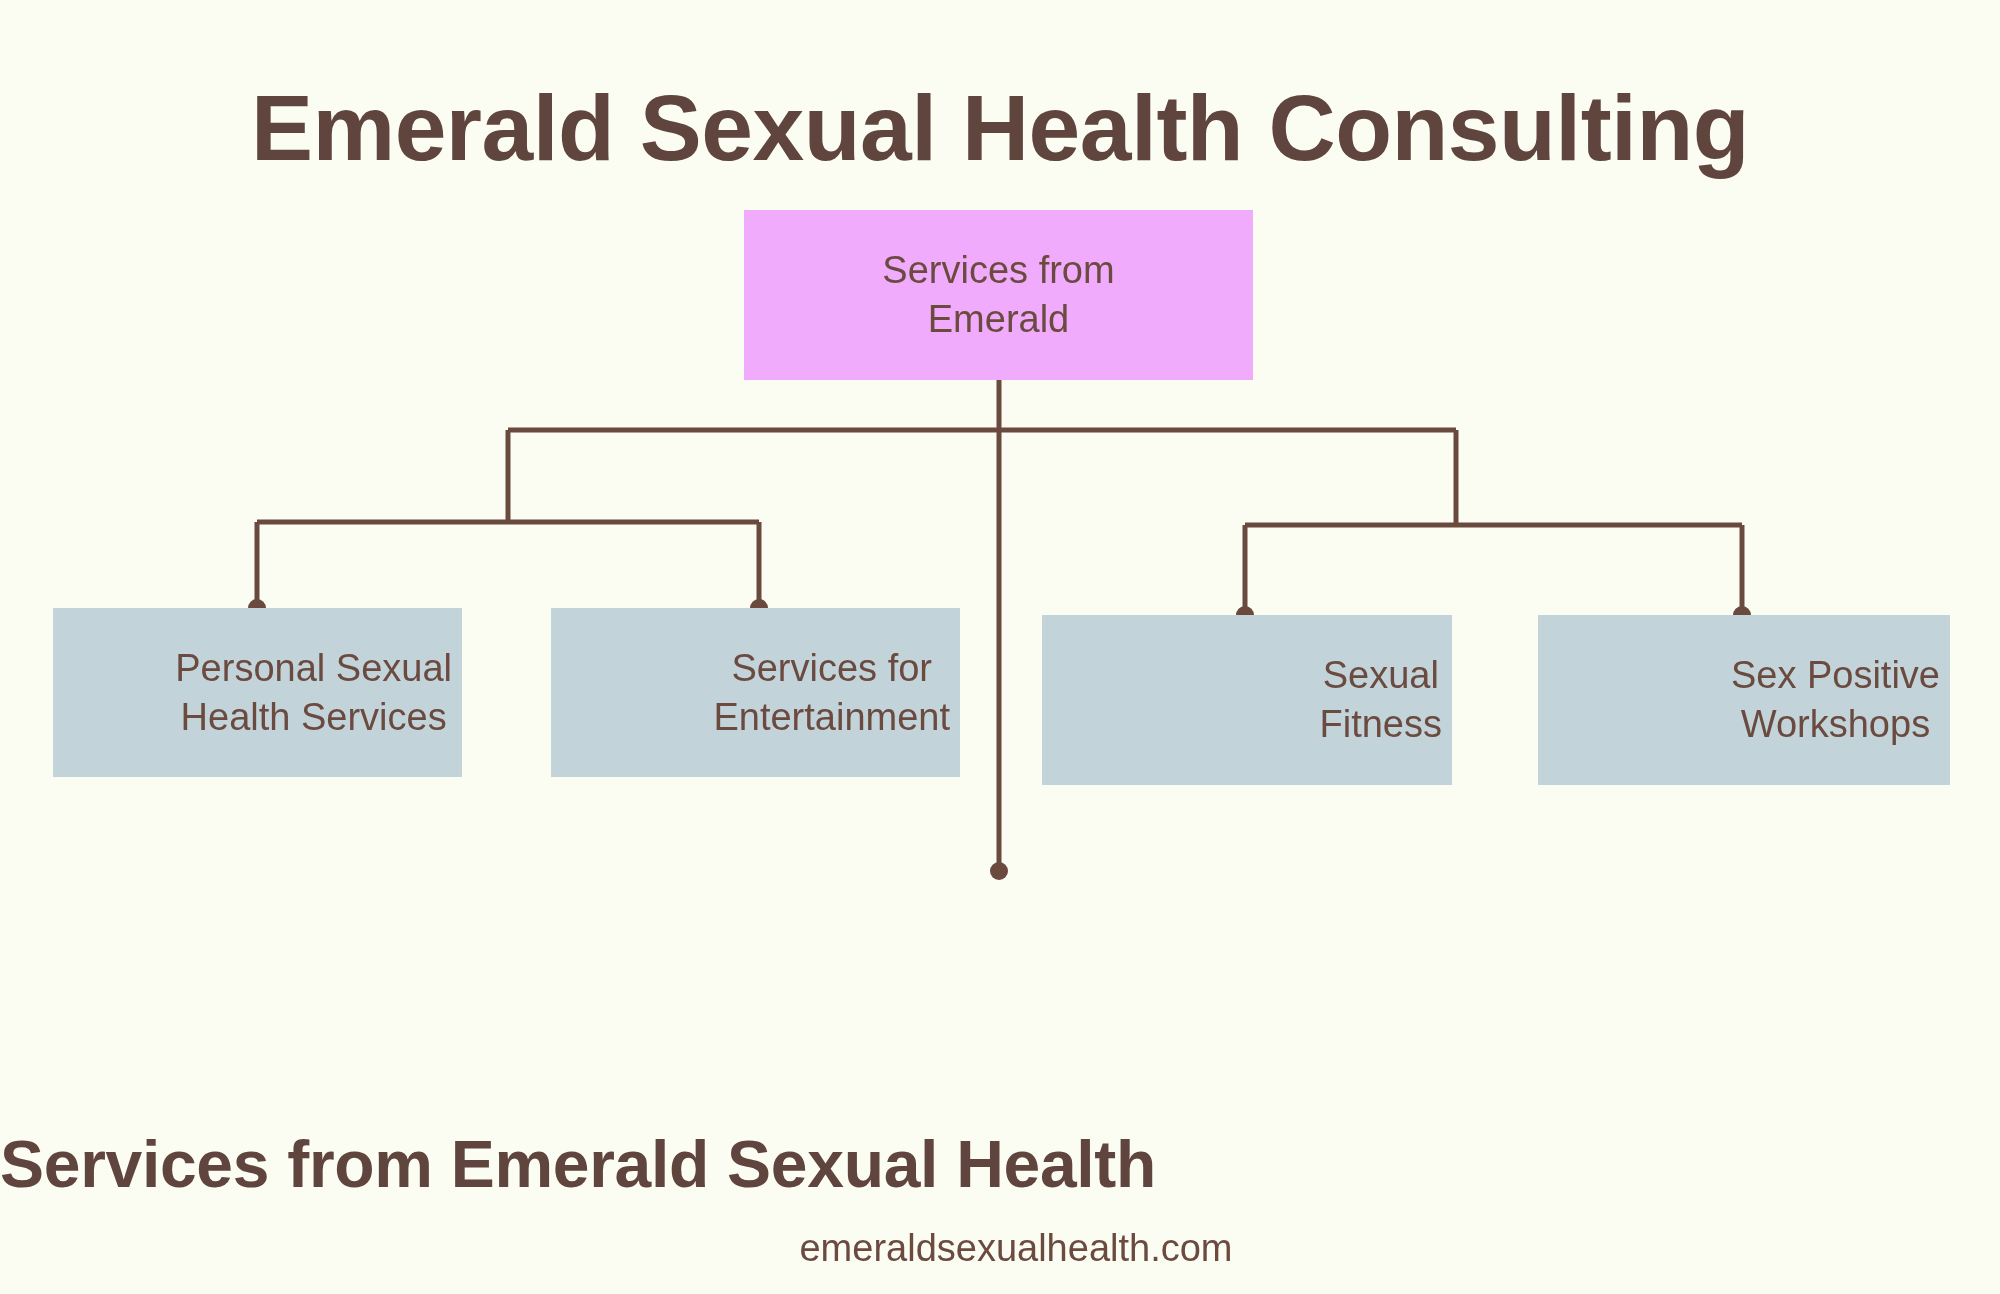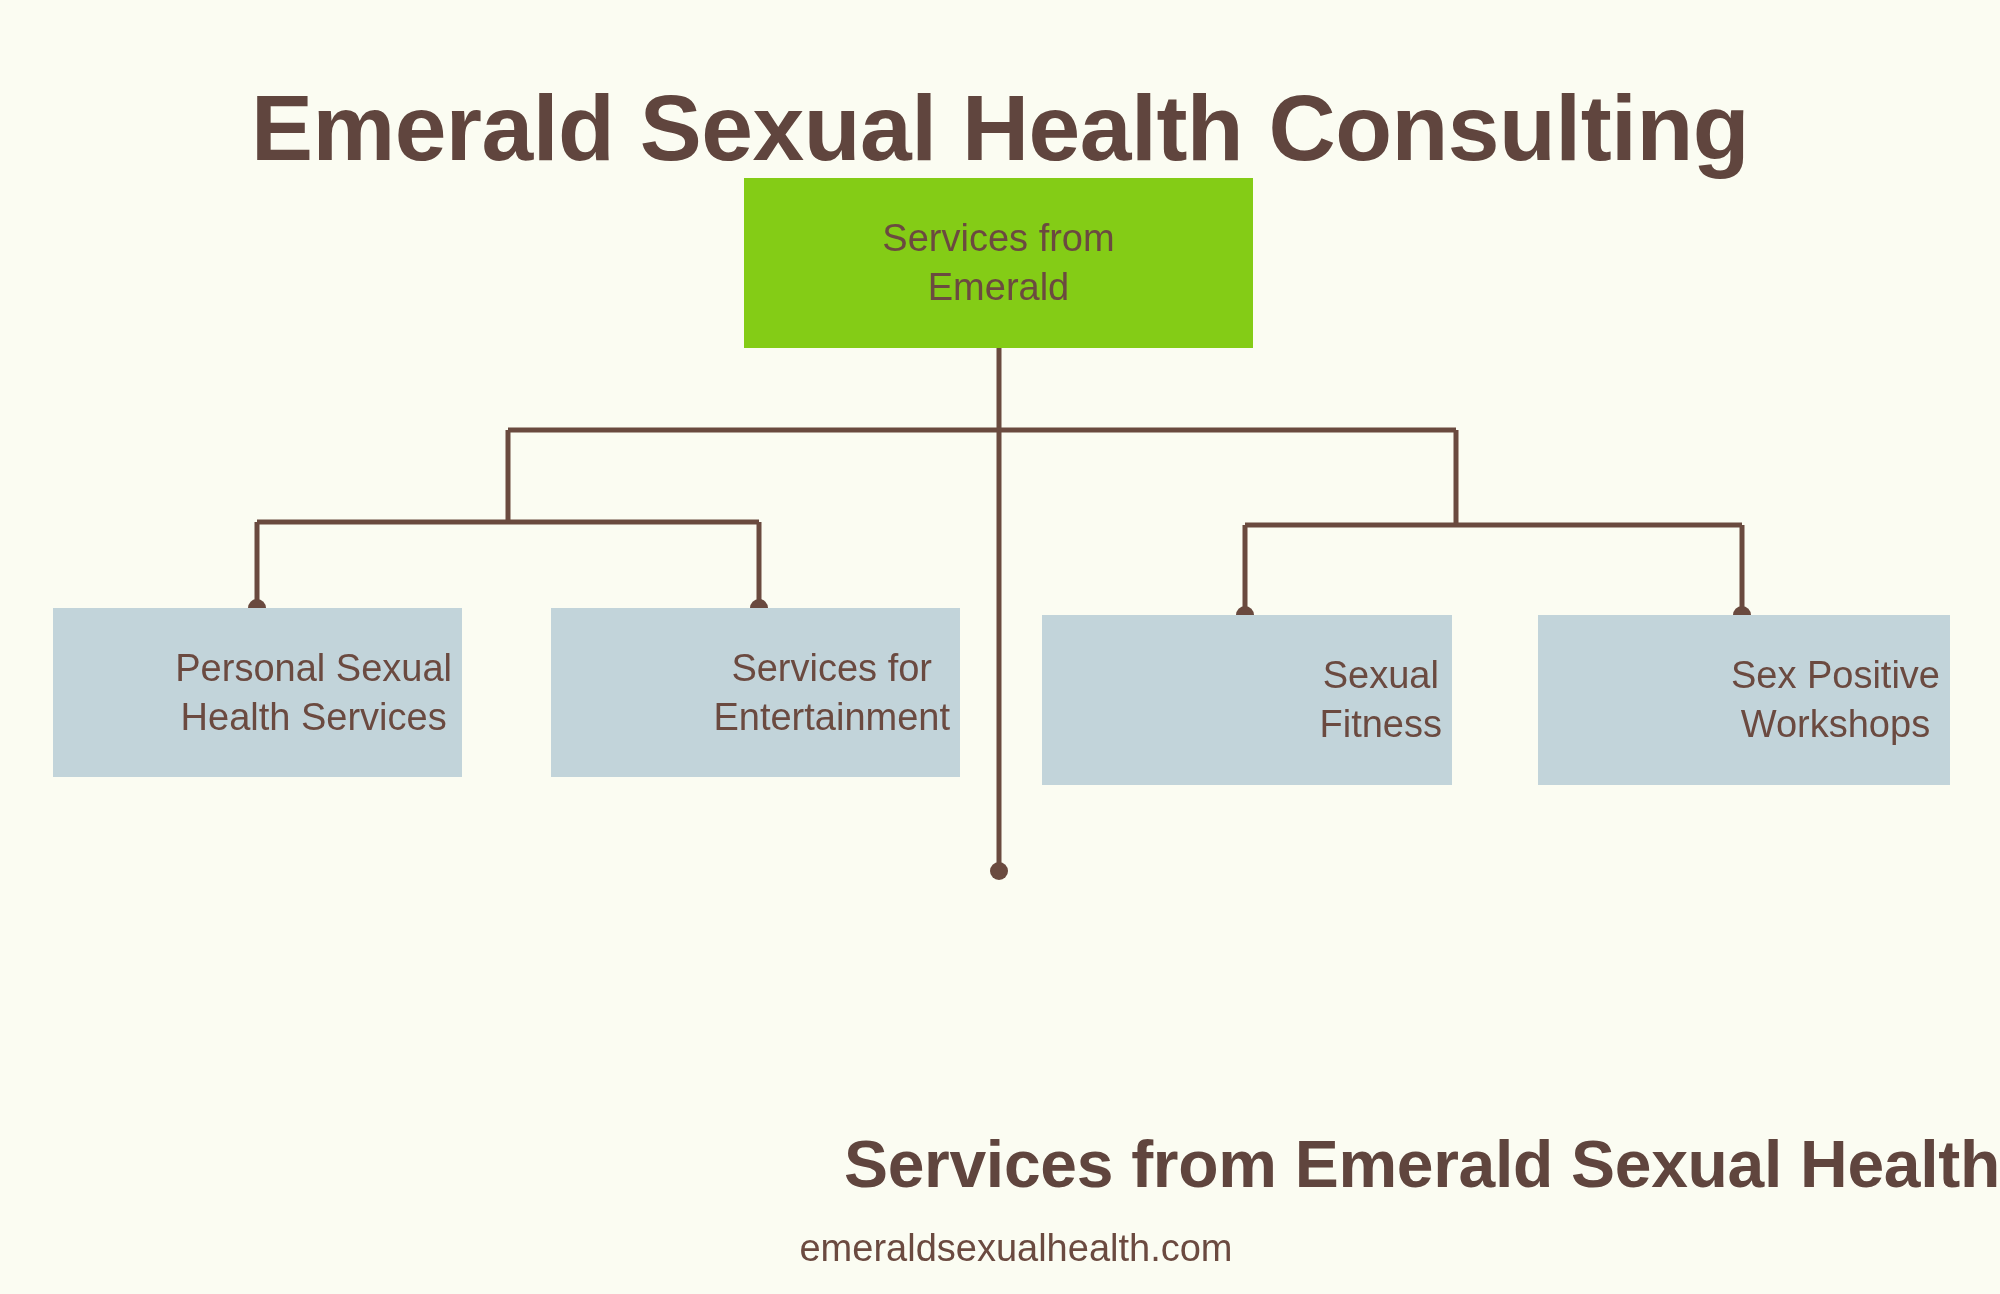--- a/index.html
+++ b/index.html
@@ -31,21 +31,21 @@
     color: #60453E;
     letter-spacing: -0.5px;
     line-height: 1.05;
     white-space: nowrap;
   }
   .footer-title {
     position: absolute;
     left: 0;
     top: 1126px;
     width: 2000px;
-    text-align: right;
+    text-align: left;
     font-size: 66px;
     font-weight: bold;
     color: #60453E;
     letter-spacing: -0.3px;
     white-space: nowrap;
   }
   .footer-url {
     position: absolute;
     left: 16px;
     top: 1227px;
@@ -63,21 +63,22 @@
     align-items: center;
     justify-content: center;
     text-align: center;
     color: #6B4A40;
     font-size: 38px;
     line-height: 1.28;
     box-sizing: border-box;
     padding: 4px 10px;
   }
   .node.root {
-    background: #84cc16;
+    background: #f0abfc;
+    margin-top: 32px;
   }
   .node.child {
     background: #C2D4DA;
     justify-content: flex-end;
   }
   .node-label {
     display: block;
     white-space: pre-line;
   }
   svg.connectors {

